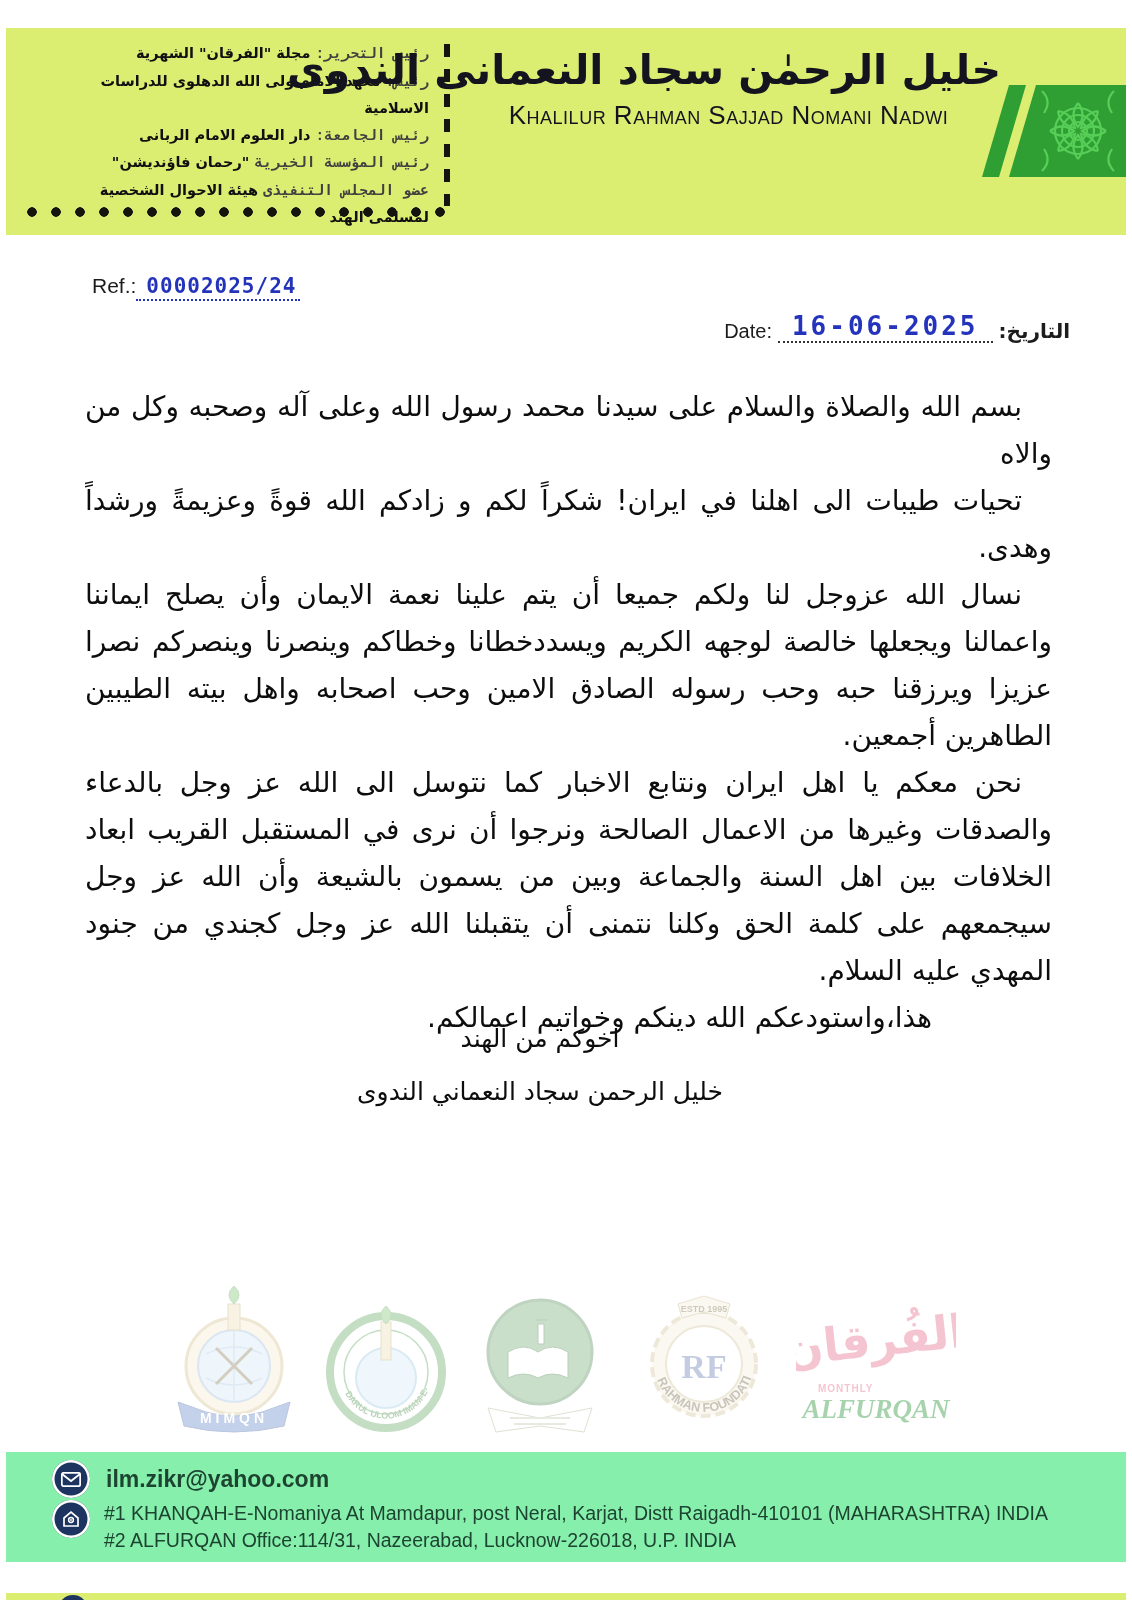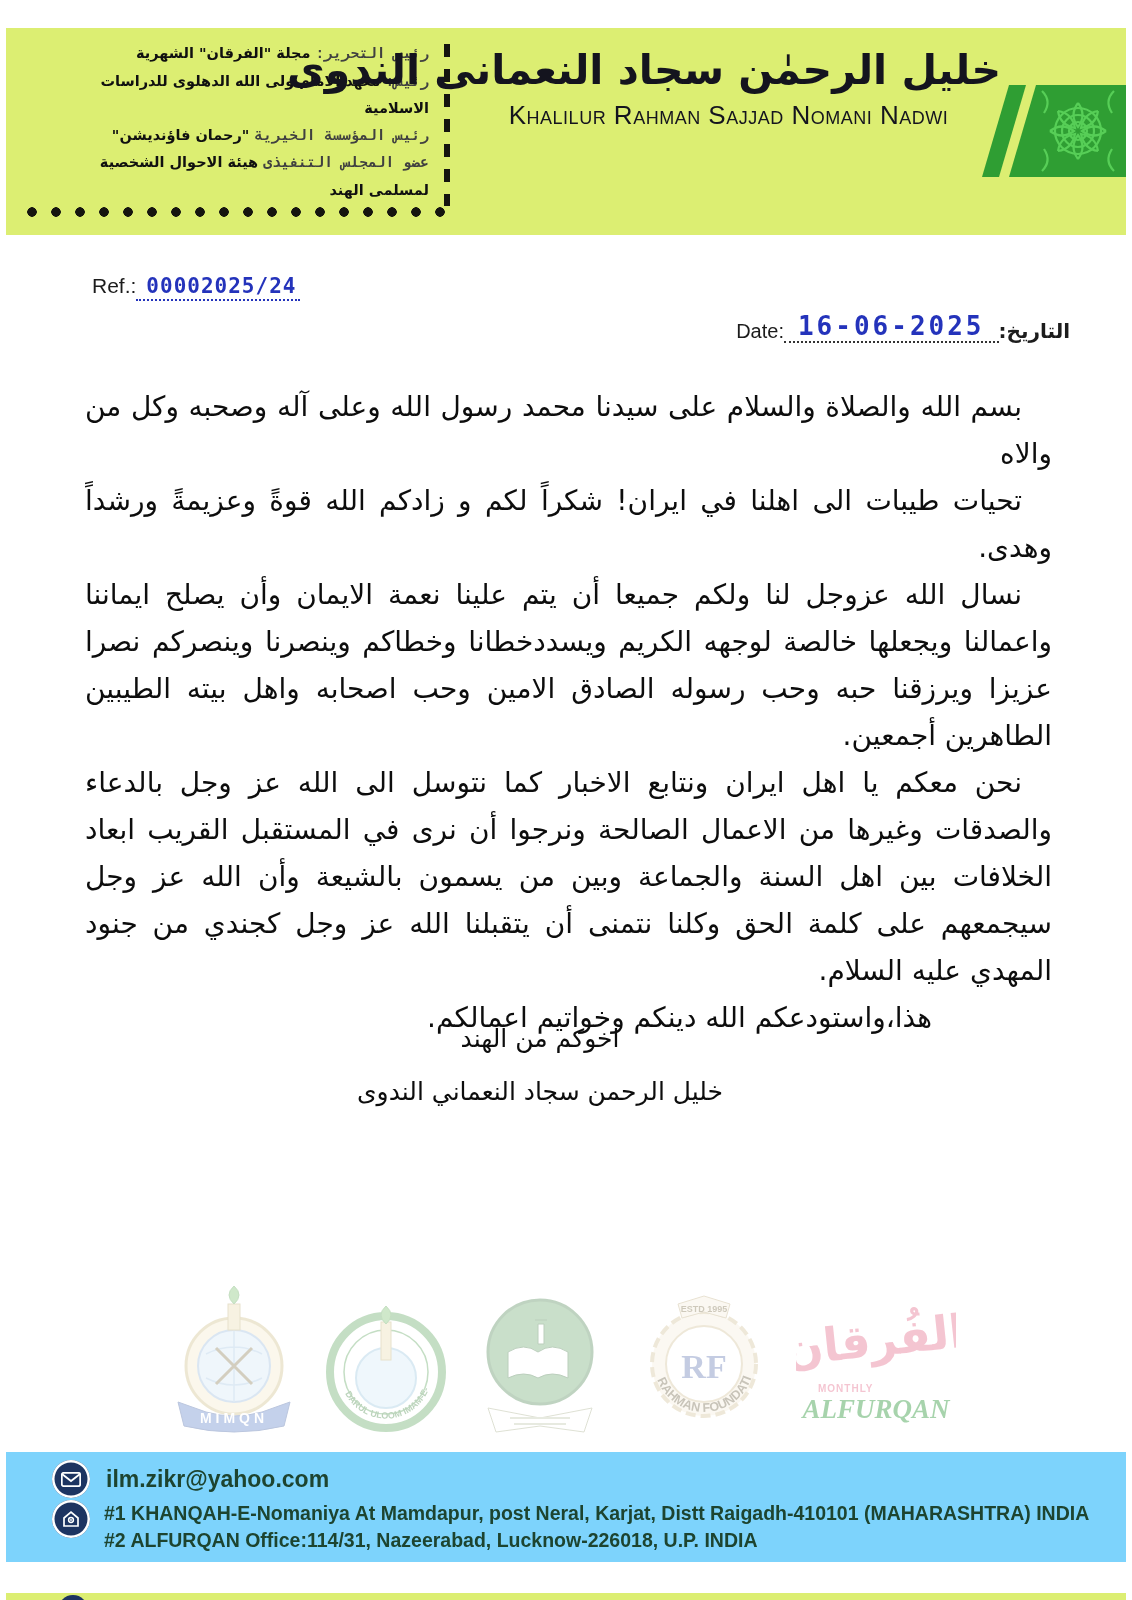--- a/index.html
+++ b/index.html
@@ -23,64 +23,65 @@
            font-variant:small-caps;letter-spacing:0.5px;white-space:nowrap;
            font-family:"Liberation Sans","DejaVu Sans",sans-serif;}
   .logo-corner{position:absolute;right:0;top:57px;}
 
   
   .refdate{position:absolute;left:0;right:0;top:262px;height:50px;font-size:21px;color:#1c1c1c;}
   .ref{position:absolute;left:92px;top:12px;font-family:"Liberation Sans",sans-serif;}
   .ref-value{color:#2433bb;font-weight:bold;letter-spacing:1px;
              border-bottom:2.5px dotted #2433bb;padding:0 4px 1px 10px;
              font-family:"DejaVu Sans Mono",monospace;}
-  .dategrp{position:absolute;right:62px;top:8px;display:flex;align-items:flex-end;}
+  .dategrp{position:absolute;right:62px;top:8px;display:flex;align-items:flex-end;gap:6px;}
   .date-label{font-size:20px;font-family:"Liberation Sans",sans-serif;}
   .dotline{border-bottom:2.5px dotted #333;padding:0 14px 1px 14px;margin-top:44px;}
   .date-value{color:#2433bb;font-weight:bold;font-size:26px;letter-spacing:3px;
               font-family:"DejaVu Sans Mono",monospace;line-height:24px;}
   .date-ar{font-size:20px;font-weight:bold;direction:rtl;}
 
   
   .letter-body{position:absolute;left:85px;width:967px;top:383px;direction:rtl;
                text-align:justify;font-size:28px;line-height:47px;color:#0d0d0d;}
   .para{margin:0;text-indent:30px;}
   .para-last{text-align:right;padding-left:60px;text-indent:120px;}
   .closing{position:absolute;left:280px;width:520px;top:1012px;text-align:center;
            direction:rtl;font-size:25px;line-height:53px;color:#0d0d0d;}
 
   
   .logos-row{position:absolute;left:0;right:0;top:1282px;height:158px;}
   .wm{position:absolute;opacity:0.32;}
 
   
-  .footer-band{position:absolute;left:6px;right:6px;top:1452px;height:110px;background:#7dd3fc;}
+  .footer-band{position:absolute;left:6px;right:6px;top:1452px;height:110px;background:#86efac;}
   .contact-email{position:absolute;left:46px;top:8px;display:flex;align-items:center;gap:16px;}
   .contact-addr{position:absolute;left:46px;top:48px;display:flex;align-items:flex-start;gap:14px;}
   .icon-circle{width:38px;height:38px;border-radius:50%;background:#1d3461;
                display:flex;align-items:center;justify-content:center;flex:0 0 auto;
                box-shadow:0 0 0 2.5px #ffffff inset;}
   .email-text{font-size:23px;font-weight:bold;color:#1d4430;
               font-family:"Liberation Sans",sans-serif;}
-  .addr{font-size:19.5px;font-weight:bold;color:#1d4430;line-height:27px;
+  .addr{font-size:19.5px;font-weight:normal;color:#1d4430;line-height:27px;
         font-family:"Liberation Sans",sans-serif;white-space:nowrap;}
   .bottom-sliver{position:absolute;left:6px;right:6px;top:1593px;height:7px;background:#dcee72;}
   .sliver-icon{position:absolute;left:52px;top:2px;width:30px;height:30px;border-radius:50%;
                background:#1d3461;}
 </style>
 </head>
 <body>
 
 <div class="page">
 
   <div class="header-band">
 
     <div class="roles">
       <div><span class="role-label">رئيس التحرير:</span> <span class="role-value">مجلة "الفرقان" الشهرية</span></div>
       <div><span class="role-label">رئيس:</span> <span class="role-value">معهد الامام ولى الله الدهلوى للدراسات الاسلامية</span></div>
+      <div><span class="role-label">رئيس الجامعة:</span> <span class="role-value">دار العلوم الامام الربانى</span></div>
       <div><span class="role-label">رئيس المؤسسة الخيرية</span> <span class="role-value">"رحمان فاؤنديشن"</span></div>
       <div><span class="role-label">عضو المجلس التنفيذى</span> <span class="role-value">هيئة الاحوال الشخصية لمسلمى الهند</span></div>
     </div>
 
     <div class="v-dashes"></div>
     <div class="h-dots"></div>
 
     <div class="name-block">
       <div class="name-ar">خليل الرحمٰن سجاد النعمانى الندوى</div>
       <div class="name-en">Khalilur Rahman Sajjad Nomani Nadwi</div>

